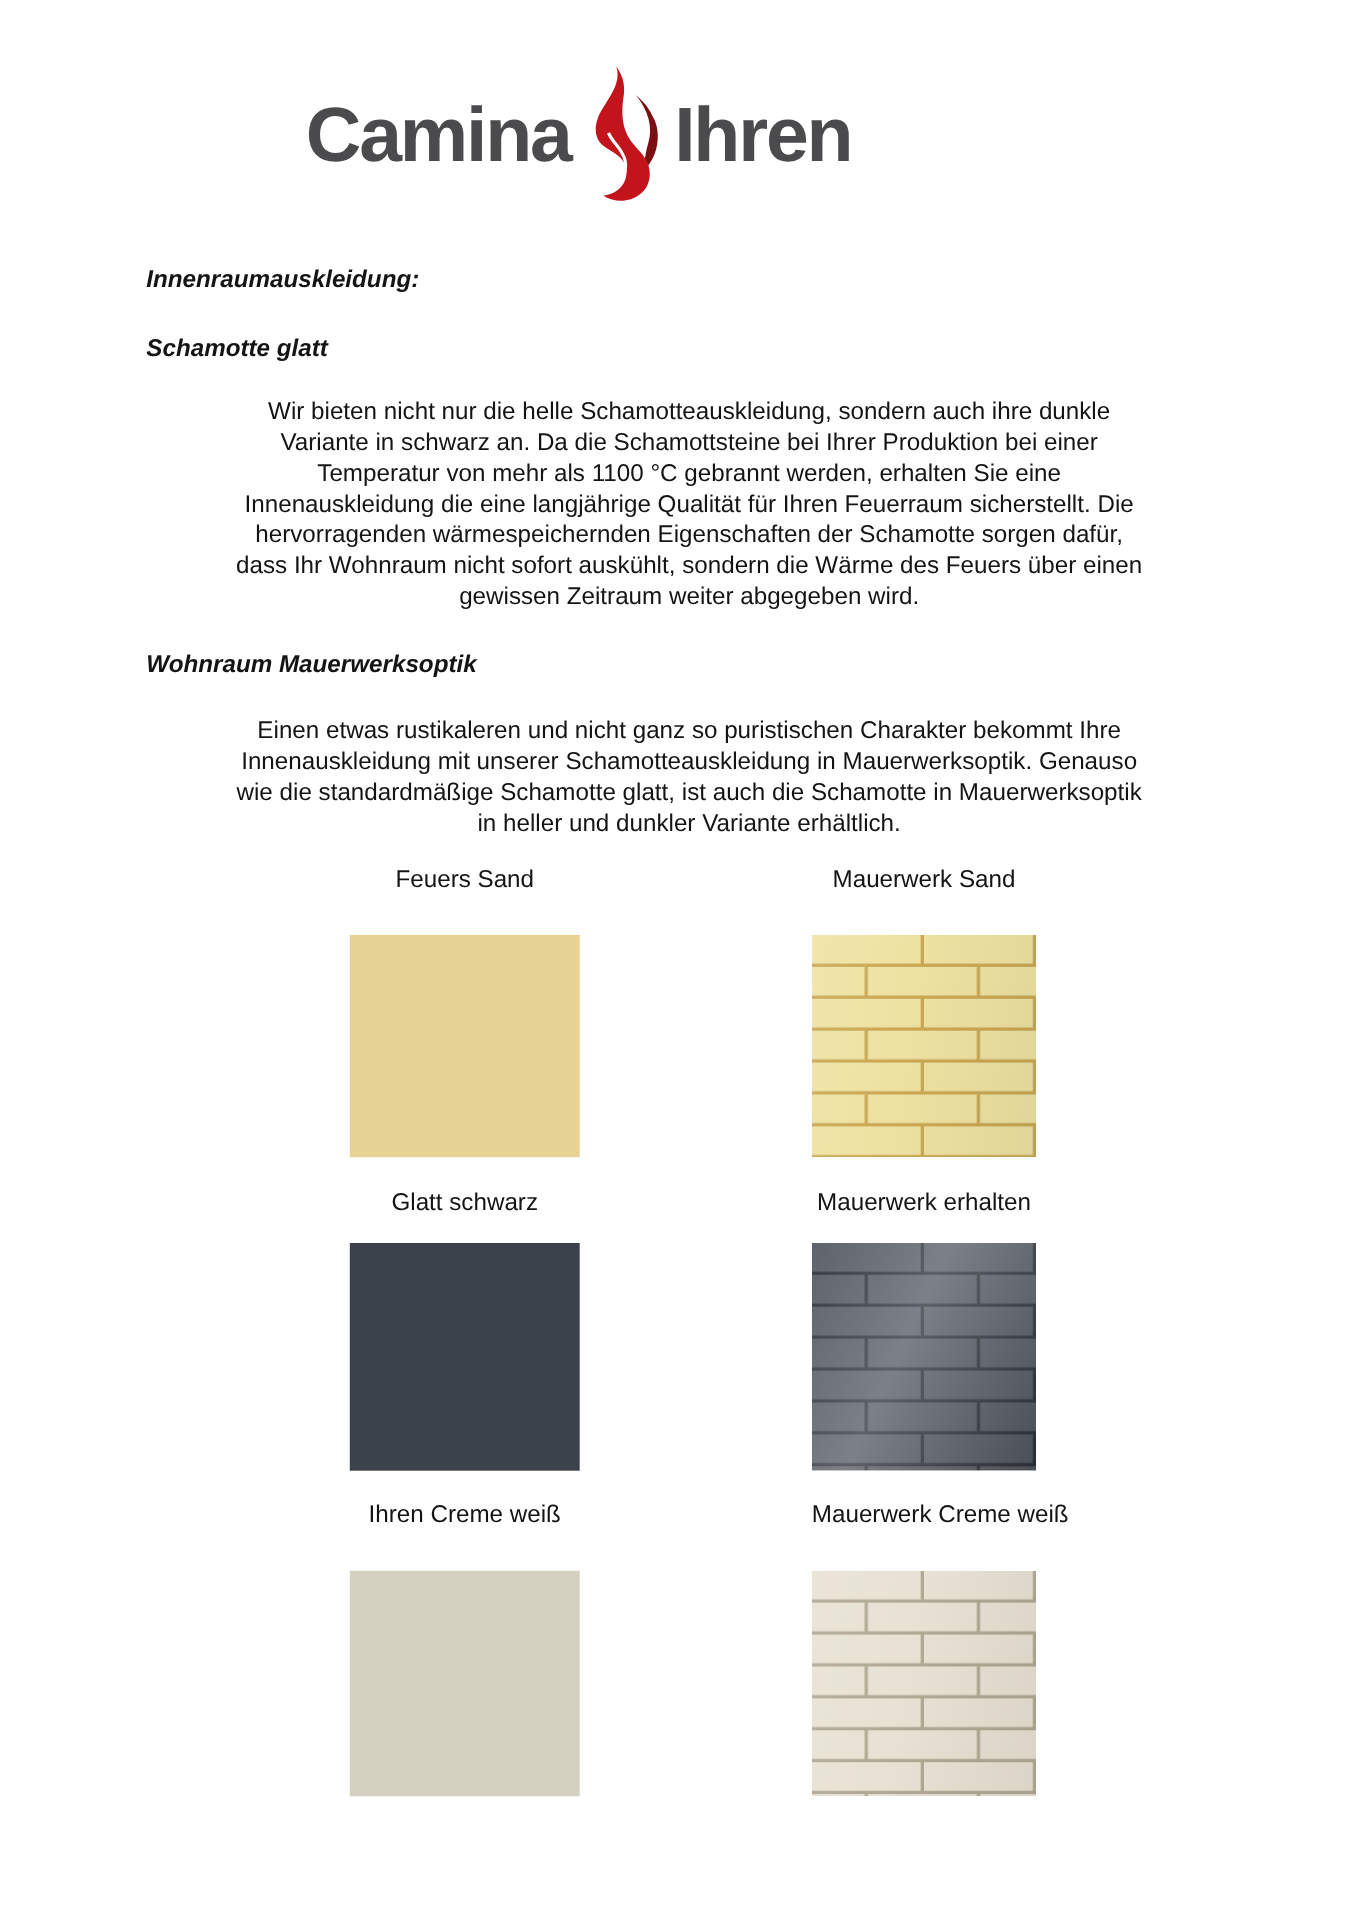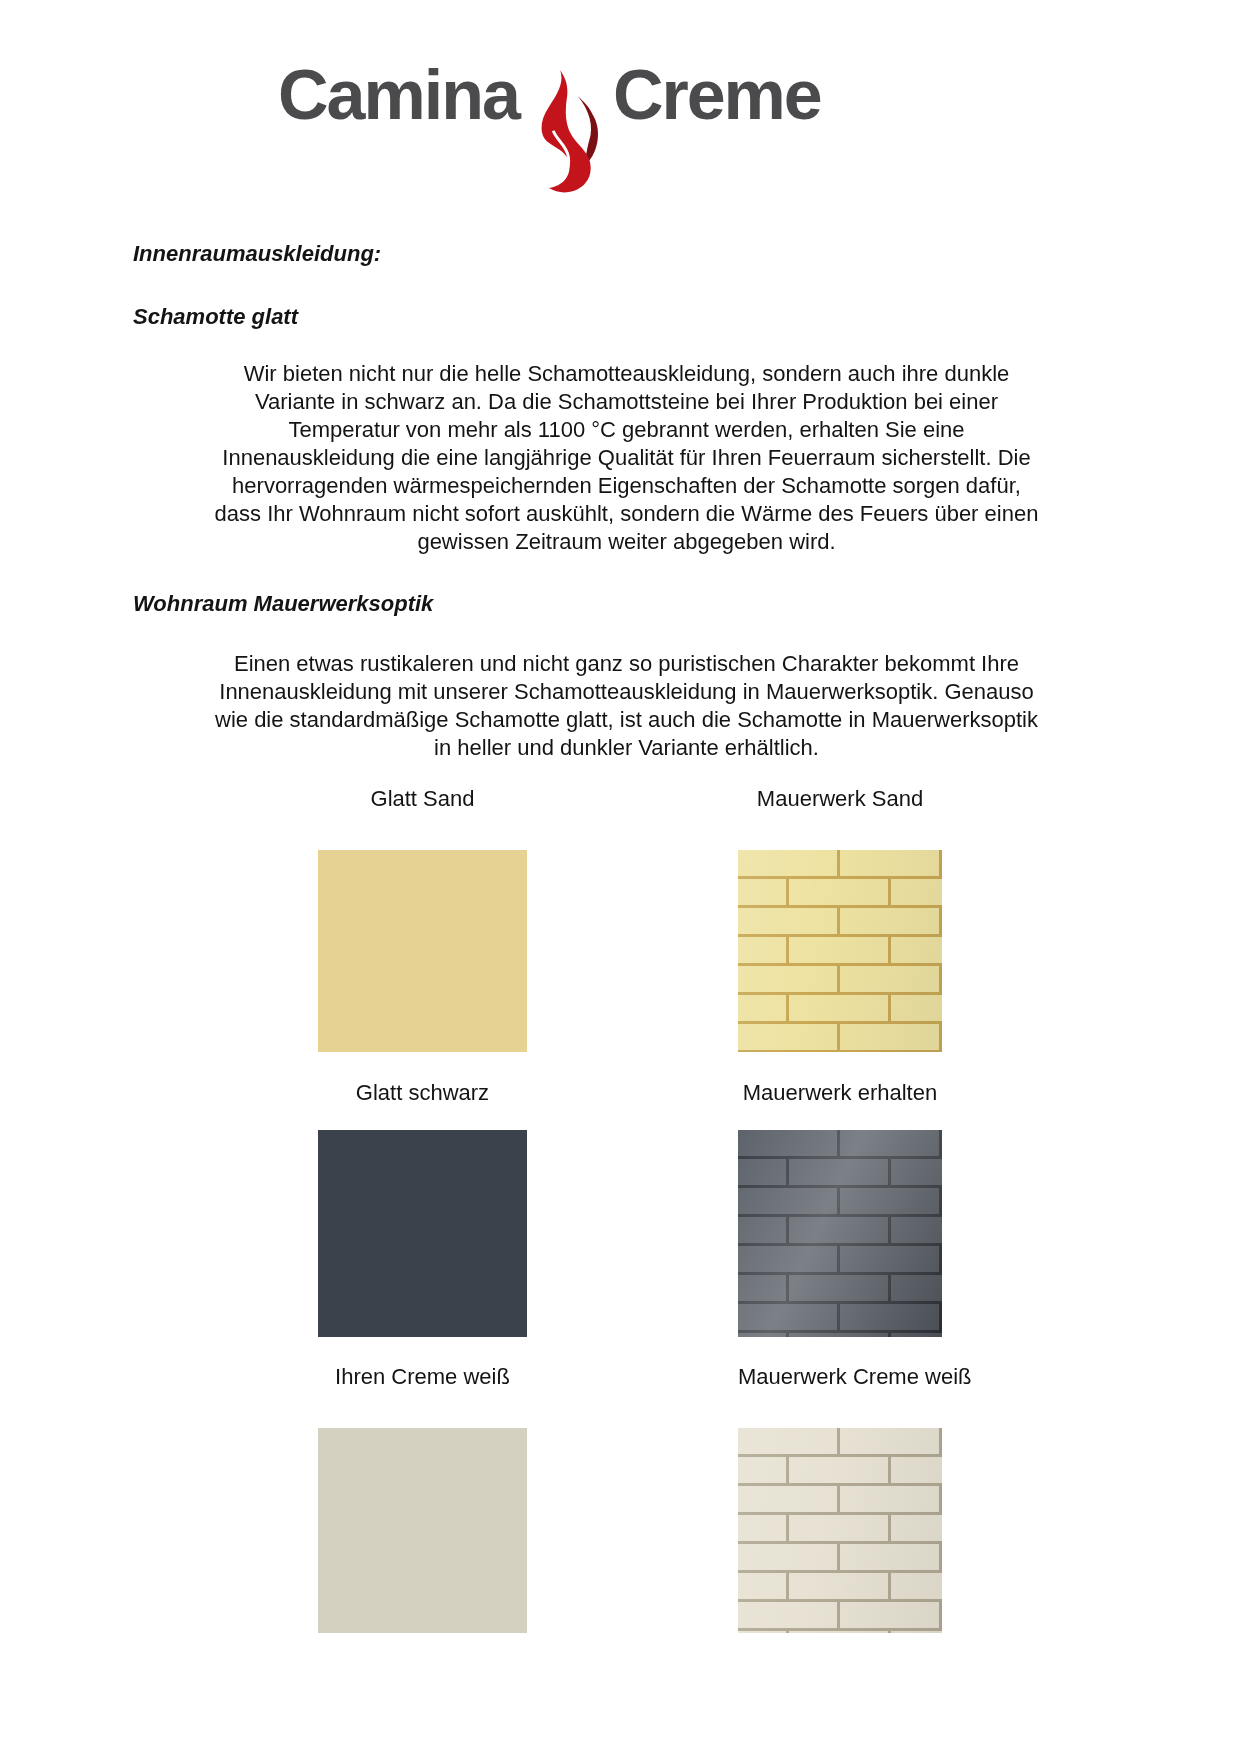--- a/index.html
+++ b/index.html
@@ -8,22 +8,22 @@
     background:#ffffff;
     font-family:"Liberation Sans", sans-serif;
     color:#141414;
     position:relative;
     overflow:hidden;
   }
   .page{position:absolute;inset:0;}
 
   
   .logo{
-    position:absolute;left:278px;top:68px;height:132px;
-    display:flex;align-items:flex-start;
+    position:absolute;left:278px;top:56px;height:132px;
+    display:flex;align-items:center;
     color:var(--brand,#4b4b4d);
   }
   .logo .word{
     font-size:70px;font-weight:bold;line-height:0.78;
     letter-spacing:-2px;
   }
   .logo .flame{width:82px;height:128px;margin:0 6px;}
 
   
   .h-bold{
@@ -57,39 +57,39 @@
 
 <div class="page">
 
   <div class="logo" style="--brand: #4b4b4d; --fr: #c3141c; --fd: #7c0f14;">
     <span class="word">Camina</span>
     <svg class="flame" viewBox="0 0 64 110" preserveAspectRatio="xMidYMax meet" aria-hidden="true">
       <path style="fill:var(--fd,#7c0f14)" d="M42 24 C52 36 56 50 52 62 C49 72 50 78 45 86 C58 78 63 58 57 44 C51 31 47 29 42 24 Z"></path>
       <path style="fill:var(--fr,#c3141c)" d="M27 2 C31 14 23 24 17 34 C9 46 9 58 17 64 C25 70 35 73 35 85 C35 95 27 102 17 103 C31 112 51 105 53 89 C55 74 43 68 37 58 C31 48 31 36 33 24 C34 14 31 8 27 2 Z"></path>
       <path style="fill:none;stroke:#ffffff;stroke-width:2.5" d="M16 102 C30 96 36 88 34 76 C32 66 24 62 21 54"></path>
     </svg>
-    <span class="word">Creme</span>
+    <span class="word">Ihren</span>
   </div>
 
   <div class="h-bold" style="top:240px">Innenraumauskleidung:</div>
   <div class="h-bold" style="top:303px">Schamotte glatt</div>
   <div class="para" style="top:360px">Wir bieten nicht nur die helle Schamotteauskleidung, sondern auch ihre dunkle
 Variante in schwarz an. Da die Schamottsteine bei Ihrer Produktion bei einer
 Temperatur von mehr als 1100 °C gebrannt werden, erhalten Sie eine
 Innenauskleidung die eine langjährige Qualität für Ihren Feuerraum sicherstellt. Die
 hervorragenden wärmespeichernden Eigenschaften der Schamotte sorgen dafür,
 dass Ihr Wohnraum nicht sofort auskühlt, sondern die Wärme des Feuers über einen
 gewissen Zeitraum weiter abgegeben wird.</div>
   <div class="h-bold" style="top:590px">Wohnraum Mauerwerksoptik</div>
   <div class="para" style="top:650px">Einen etwas rustikaleren und nicht ganz so puristischen Charakter bekommt Ihre
 Innenauskleidung mit unserer Schamotteauskleidung in Mauerwerksoptik. Genauso
 wie die standardmäßige Schamotte glatt, ist auch die Schamotte in Mauerwerksoptik
 in heller und dunkler Variante erhältlich.</div>
 
-  <div class="sw-label col1" style="top:786px">Glatt Sand</div>
+  <div class="sw-label col1" style="top:786px">Feuers Sand</div>
   <div class="sw-label col2" style="top:786px">Mauerwerk Sand</div>
 
   <div class="swatch solid col1" style="top: 850px; height: 202px; --c: #e6d293;"></div>
 
   <div class="swatch col2" style="top: 850px; height: 202px; --b: #eee2a2; --m: #c9a854;">
     <svg class="brick-svg" viewBox="0 0 204 202" preserveAspectRatio="none" aria-hidden="true">
       <defs>
         <pattern id="bp-sand" width="102" height="58" patternUnits="userSpaceOnUse">
           <rect width="102" height="58" style="fill:var(--m,#c9a854)"></rect>
           <rect x="0" y="0" width="99" height="26" style="fill:var(--b,#eee2a2)"></rect>

